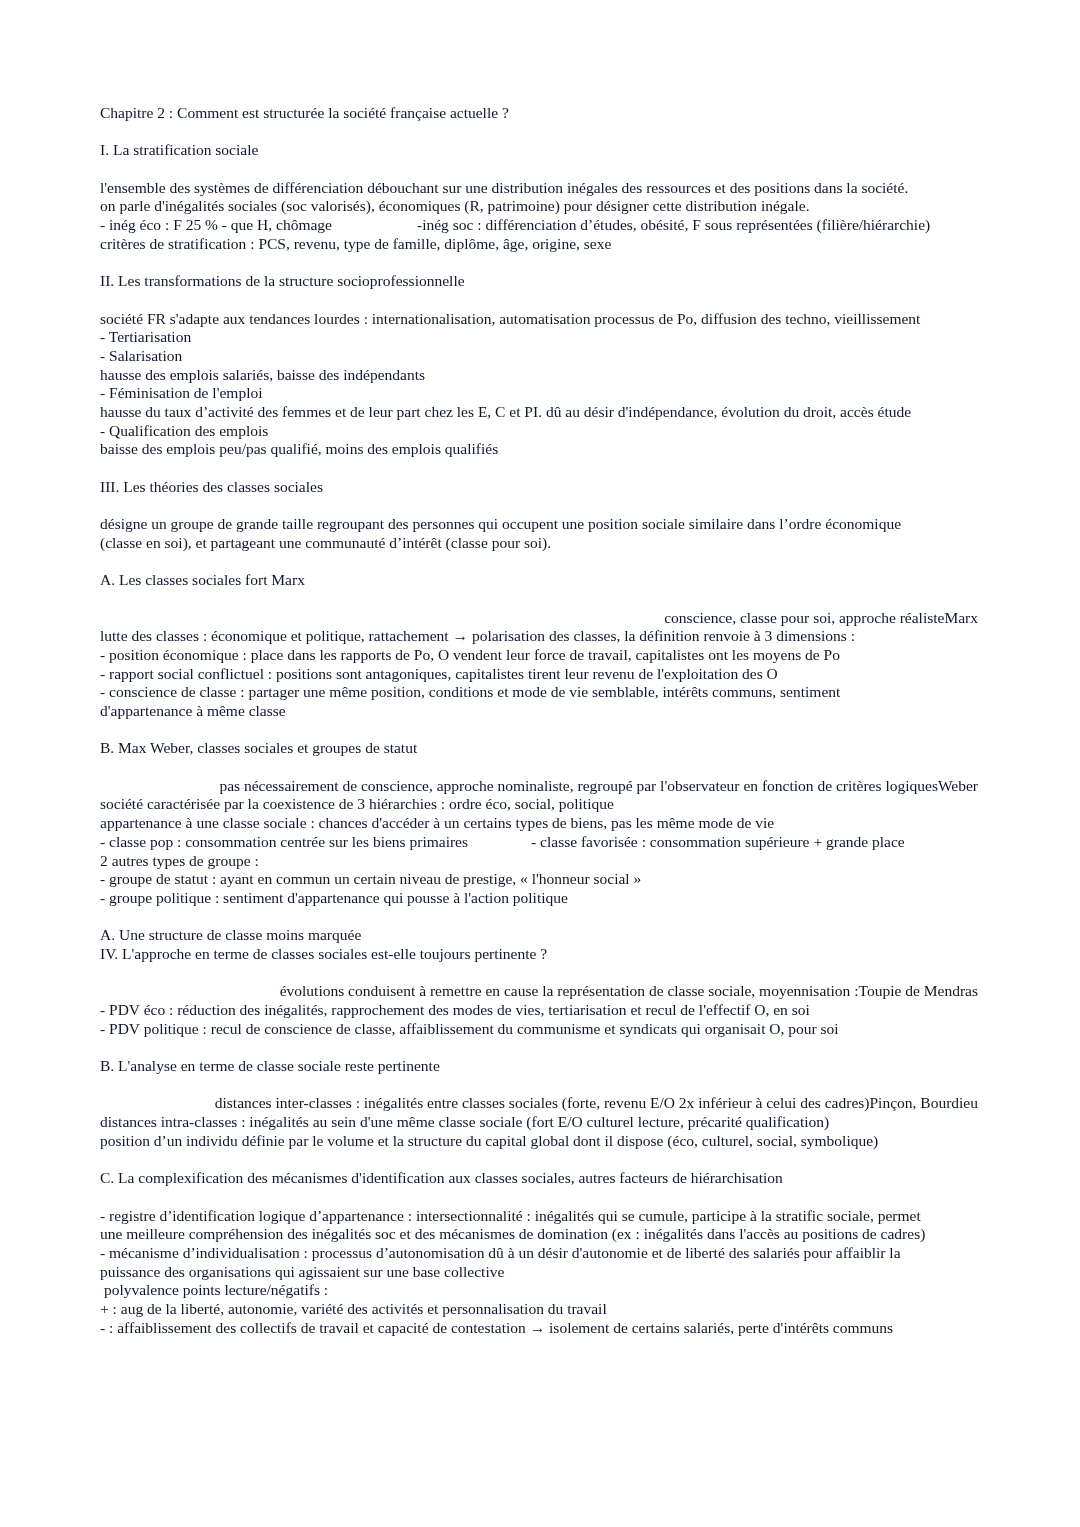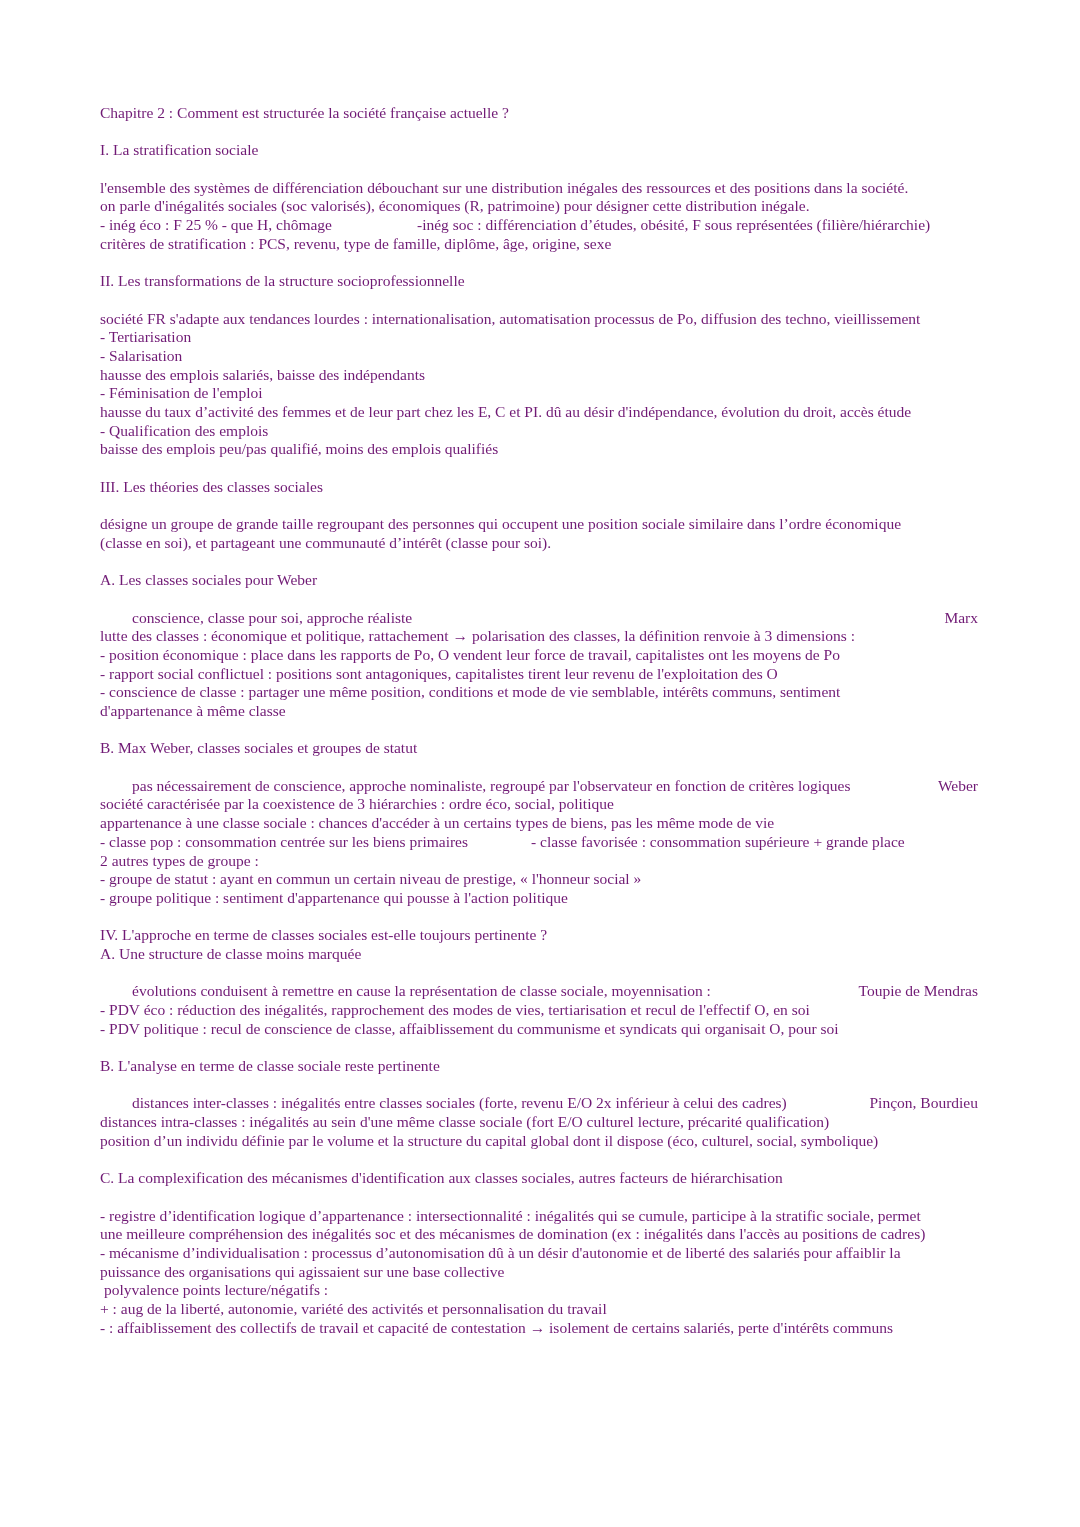--- a/index.html
+++ b/index.html
@@ -23,28 +23,28 @@
     color: #1d1d1d;
   }
   .block {
     margin-bottom: 18.7px; 
   }
   .line {
     height: 18.7px;
     line-height: 18.7px;
     font-size: 15.5px;
     white-space: pre;
-    color: #701a75;
+    color: #0f172a;
   }
   .line.heading {
-    color: #701a75;
+    color: #0f172a;
   }
   .line.split {
     display: flex;
-    justify-content: space-between;
+    justify-content: flex-end;
     white-space: pre;
     margin-left: 32px;
   }
   .gap {
     display: inline-block;
     height: 1px;
   }
   .right-note {
     white-space: pre;
   }
@@ -88,21 +88,21 @@
           <div class="block">
             <div class="line heading">III. Les théories des classes sociales</div>
           </div>
           <div class="block">
             <div class="line"><span class="left-text">désigne un groupe de grande taille regroupant des personnes qui occupent une position sociale similaire dans l’ordre économique</span></div>
             <div class="line"><span class="left-text">(classe en soi), et partageant une communauté d’intérêt (classe pour soi).</span></div>
           </div>
         </div>
         <div class="section">
           <div class="block">
-            <div class="line heading">A. Les classes sociales pour Weber</div>
+            <div class="line heading">A. Les classes sociales fort Marx</div>
           </div>
           <div class="block">
             <div class="line split"><span class="left-text">conscience, classe pour soi, approche réaliste</span><span class="right-note">Marx</span></div>
             <div class="line"><span class="left-text">lutte des classes : économique et politique, rattachement → polarisation des classes, la définition renvoie à 3 dimensions :</span></div>
             <div class="line"><span class="left-text">- position économique : place dans les rapports de Po, O vendent leur force de travail, capitalistes ont les moyens de Po</span></div>
             <div class="line"><span class="left-text">- rapport social conflictuel : positions sont antagoniques, capitalistes tirent leur revenu de l'exploitation des O</span></div>
             <div class="line"><span class="left-text">- conscience de classe : partager une même position, conditions et mode de vie semblable, intérêts communs, sentiment</span></div>
             <div class="line"><span class="left-text">d'appartenance à même classe</span></div>
           </div>
         </div>
@@ -115,22 +115,22 @@
             <div class="line"><span class="left-text">société caractérisée par la coexistence de 3 hiérarchies : ordre éco, social, politique</span></div>
             <div class="line"><span class="left-text">appartenance à une classe sociale : chances d'accéder à un certains types de biens, pas les même mode de vie</span></div>
             <div class="line"><span class="left-text">- classe pop : consommation centrée sur les biens primaires</span><span class="gap" style="width: 63px;"></span><span class="col2-text">- classe favorisée : consommation supérieure + grande place</span></div>
             <div class="line"><span class="left-text">2 autres types de groupe :</span></div>
             <div class="line"><span class="left-text">- groupe de statut : ayant en commun un certain niveau de prestige, « l'honneur social »</span></div>
             <div class="line"><span class="left-text">- groupe politique : sentiment d'appartenance qui pousse à l'action politique</span></div>
           </div>
         </div>
         <div class="section">
           <div class="block">
+            <div class="line heading">A. Une structure de classe moins marquée</div>
             <div class="line heading">IV. L'approche en terme de classes sociales est-elle toujours pertinente ?</div>
-            <div class="line heading">A. Une structure de classe moins marquée</div>
           </div>
           <div class="block">
             <div class="line split"><span class="left-text">évolutions conduisent à remettre en cause la représentation de classe sociale, moyennisation :</span><span class="right-note">Toupie de Mendras</span></div>
             <div class="line"><span class="left-text">- PDV éco : réduction des inégalités, rapprochement des modes de vies, tertiarisation et recul de l'effectif O, en soi</span></div>
             <div class="line"><span class="left-text">- PDV politique : recul de conscience de classe, affaiblissement du communisme et syndicats qui organisait O, pour soi</span></div>
           </div>
         </div>
         <div class="section">
           <div class="block">
             <div class="line heading">B. L'analyse en terme de classe sociale reste pertinente</div>

